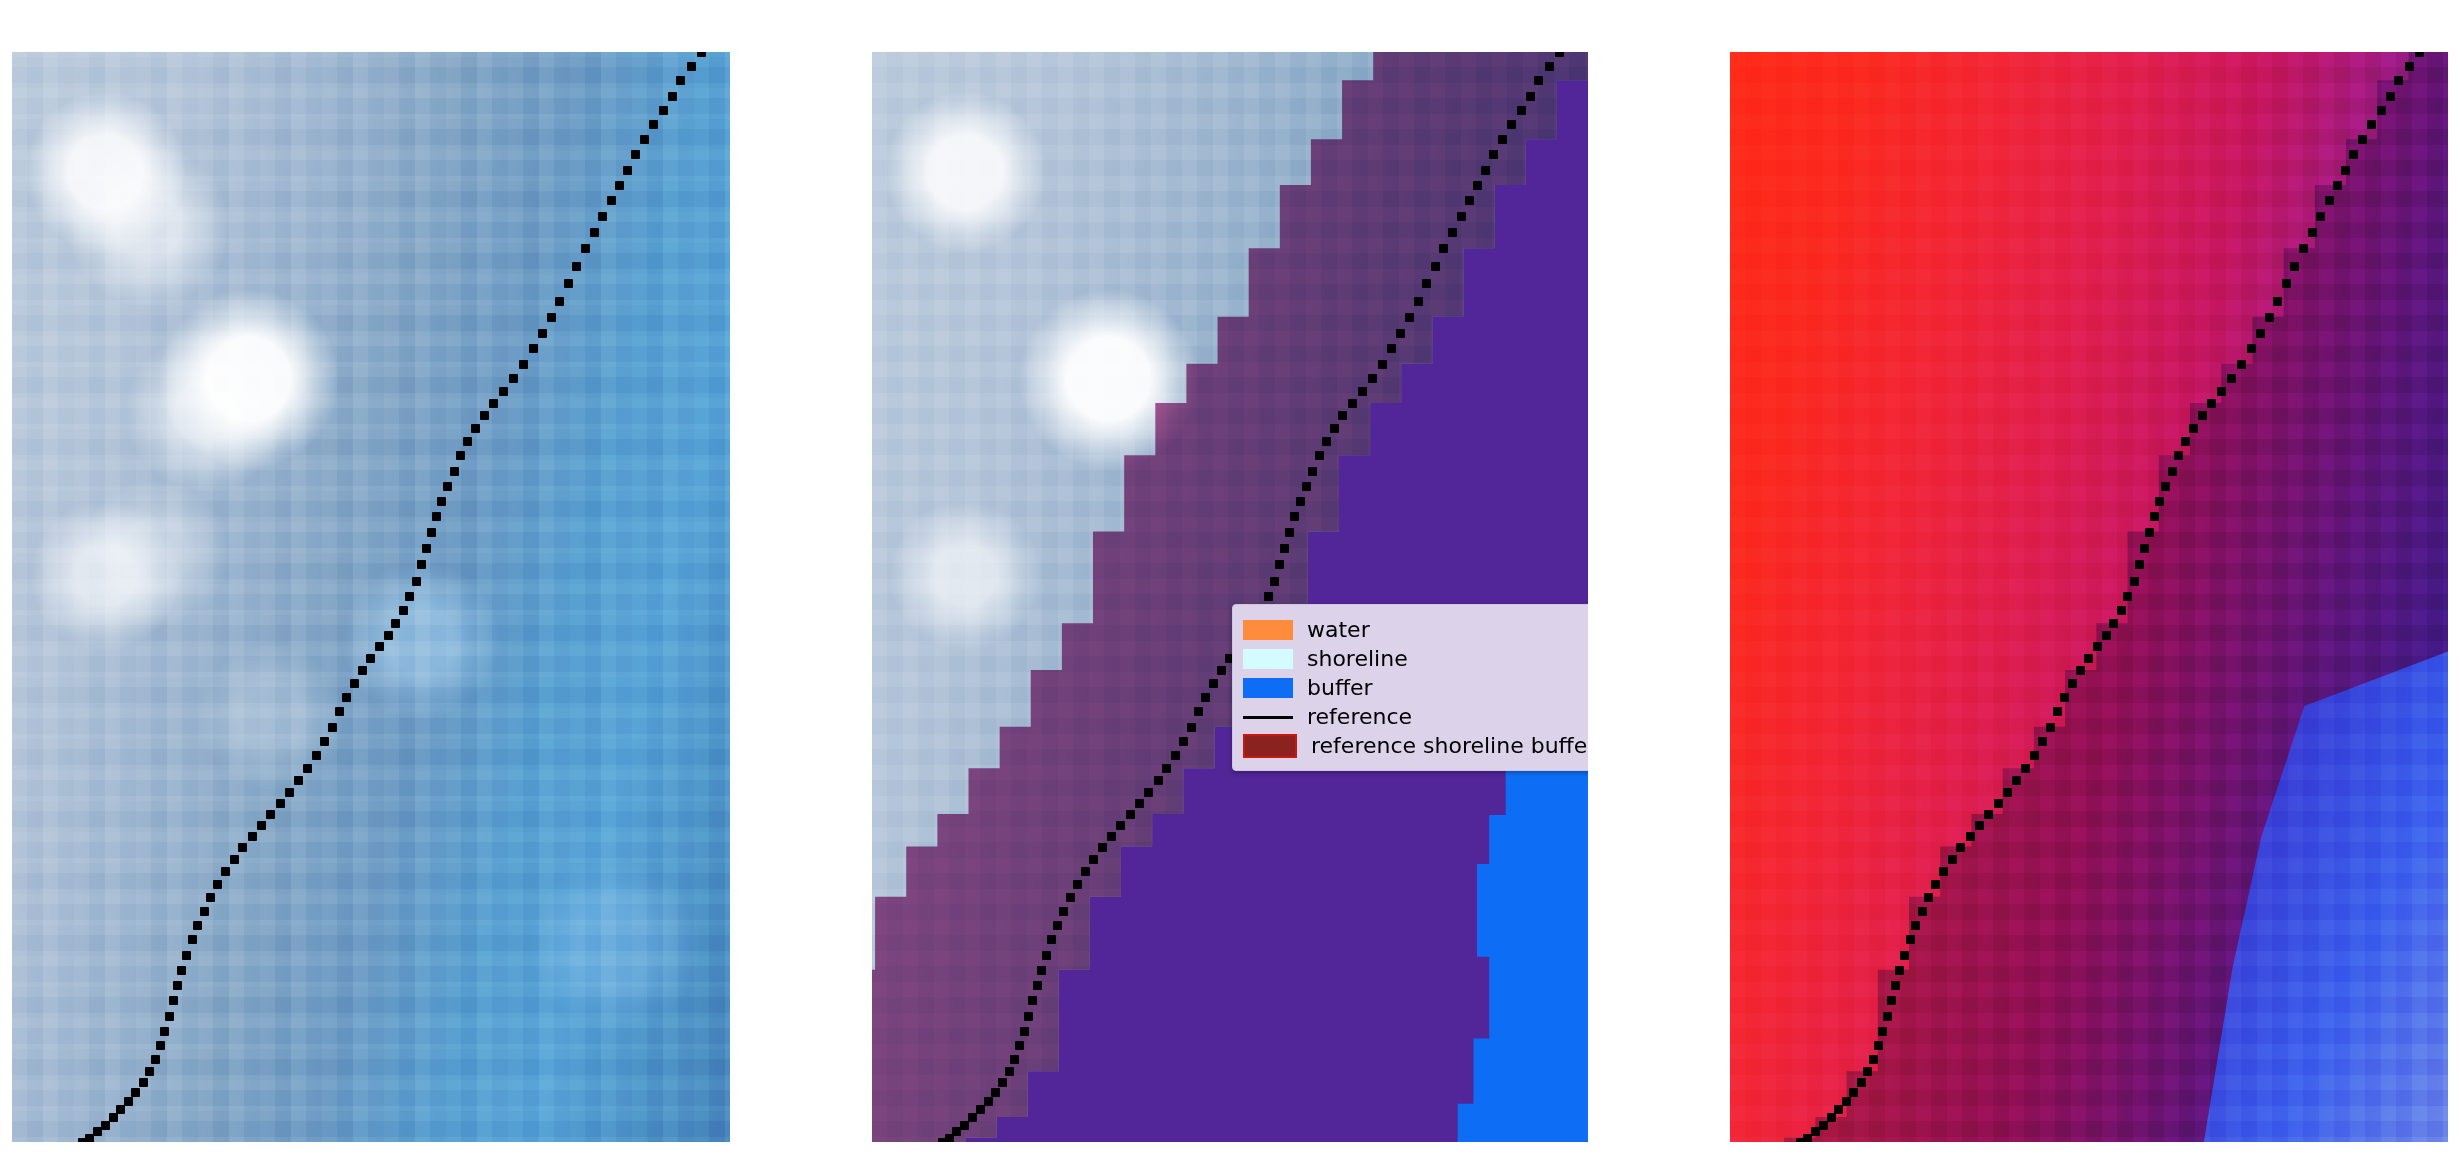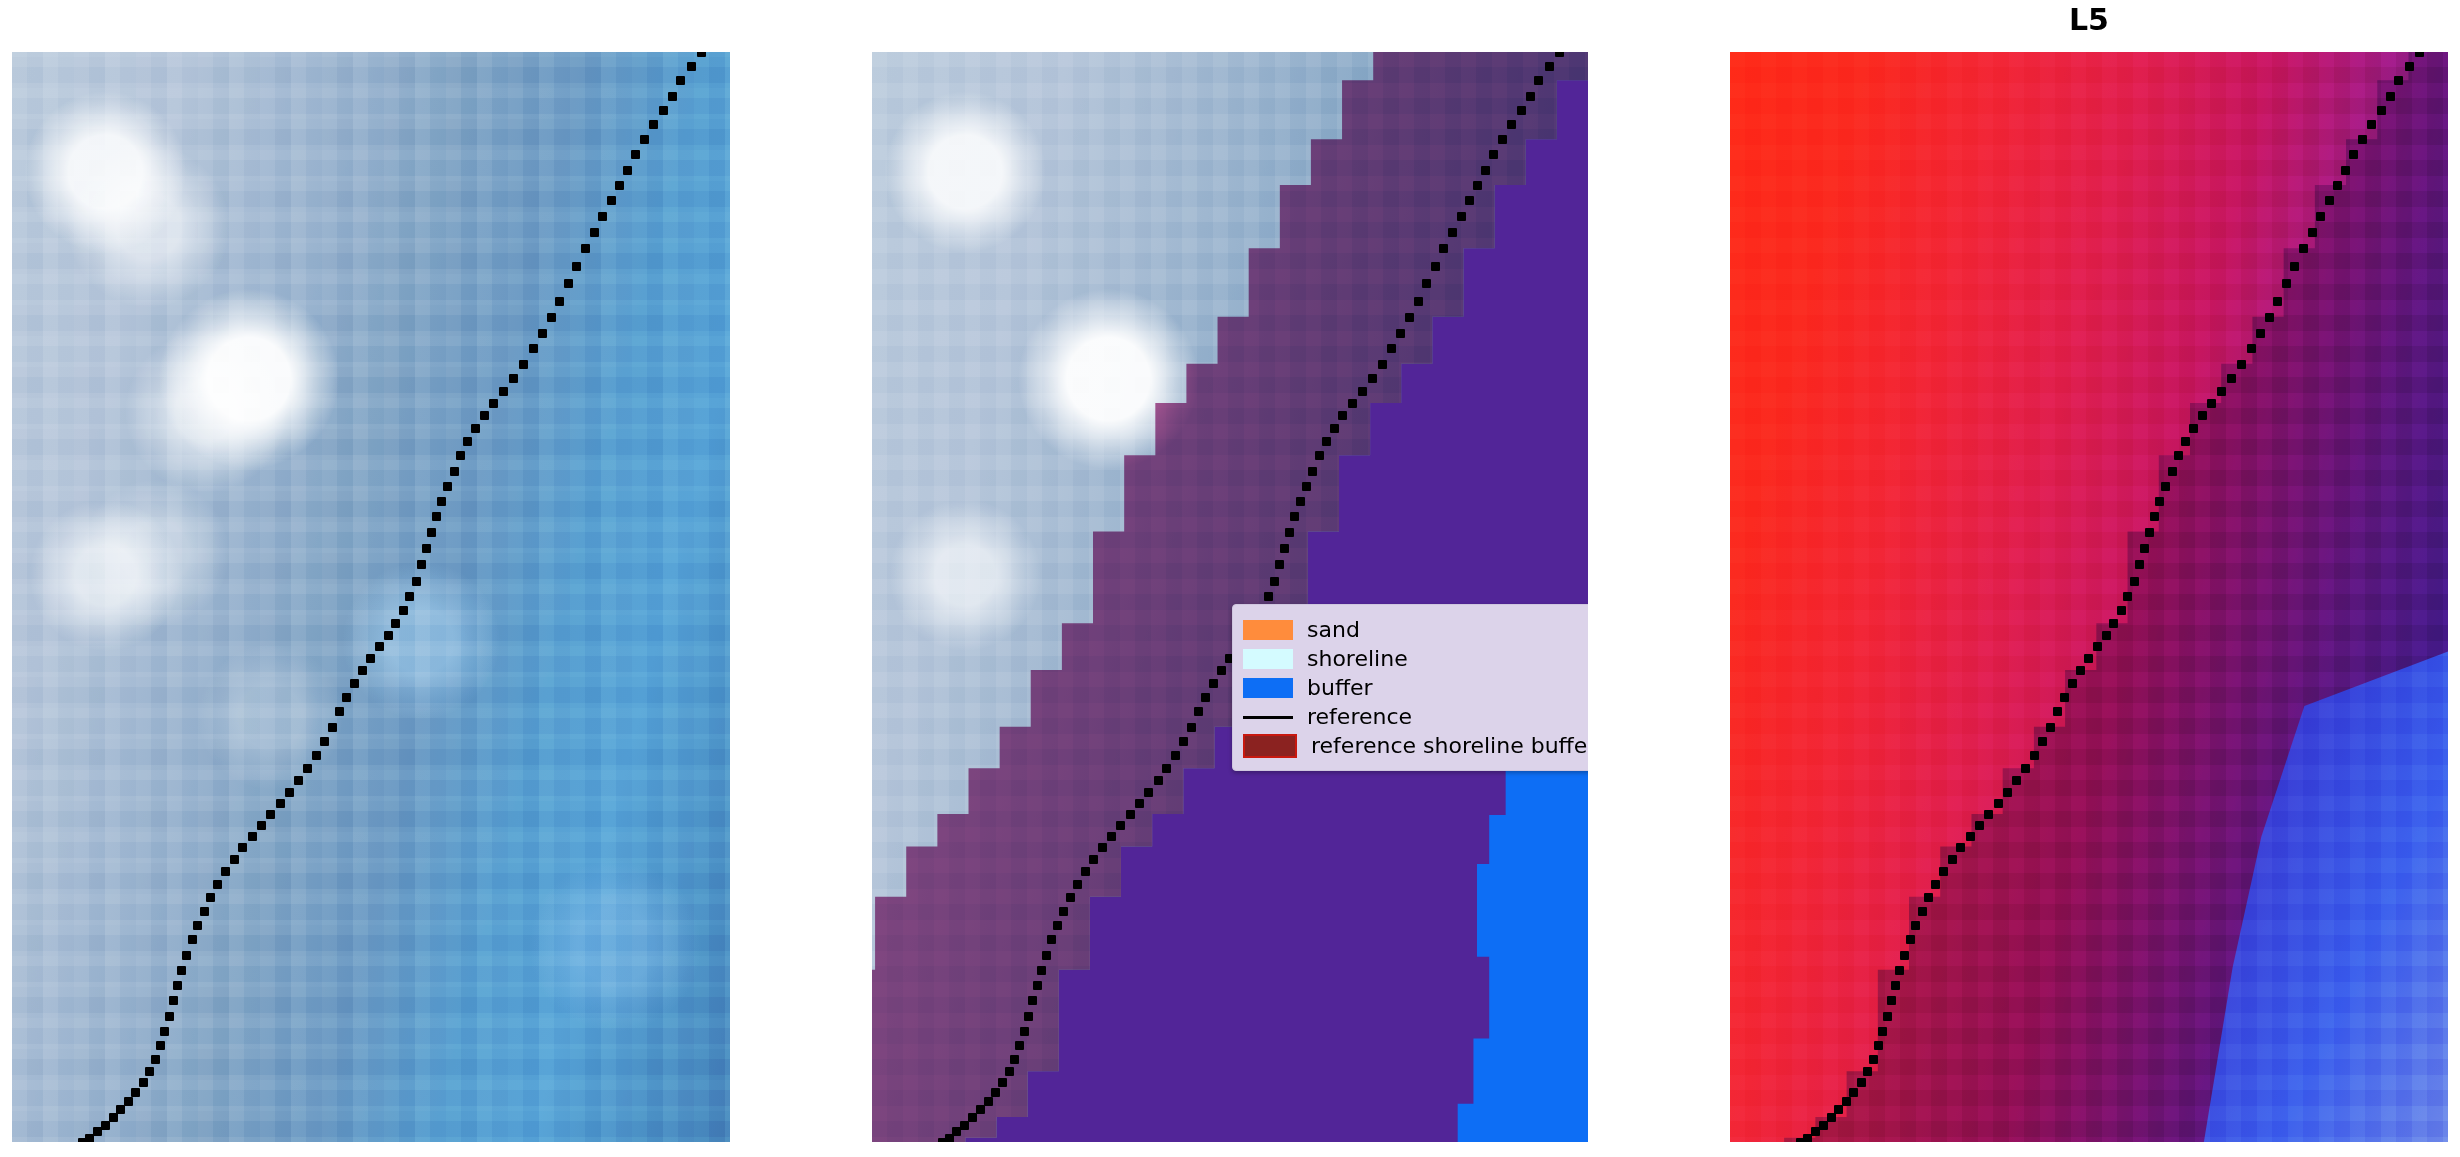--- a/index.html
+++ b/index.html
@@ -274,42 +274,41 @@
           <span class="dot" style="left: 88.364px; top: 1068.56px;"></span>
           <span class="dot" style="left: 80.488px; top: 1075.1px;"></span>
           <span class="dot" style="left: 72.612px; top: 1081.64px;"></span>
           <span class="dot" style="left: 66.168px; top: 1086px;"></span>
         </div>
     </div>
 
     <div class="legend" id="legend" style="left: 360px; top: 552px;">
         <div class="legend-row">
           <span class="swatch" style="background: rgb(255, 140, 60);"></span>
-          <span class="legend-label">sand</span>
+          <span class="legend-label">water</span>
         </div>
         <div class="legend-row">
           <span class="swatch" style="background: rgb(212, 251, 255);"></span>
           <span class="legend-label">shoreline</span>
         </div>
         <div class="legend-row">
           <span class="swatch" style="background: rgb(13, 110, 245);"></span>
           <span class="legend-label">buffer</span>
         </div>
         <div class="legend-row">
           <span class="sw-line"></span>
           <span class="legend-label">reference</span>
         </div>
         <div class="legend-row">
           <span class="swatch" style="background: rgb(139, 34, 32); border: 2px solid rgb(200, 24, 16);"></span>
           <span class="legend-label">reference shoreline buffer</span>
         </div>
       </div>
   </div>
 
-  <div class="panel-title" id="title3">L5</div>
 
   <div class="panel" id="panel3">
     <div class="imgwrap">
       <div class="layer l5-base"></div>
       <div class="layer" id="l5shade">
           <div class="layer" style="background: rgba(20, 0, 60, 0.3); clip-path: polygon(100% 0%, 94.5% 0%, 94.5% 2.6%, 90.15% 2.6%, 90.15% 8%, 85.8% 8%, 85.8% 12.2%, 81.46% 12.2%, 81.46% 18%, 77.11% 18%, 77.11% 24.3%, 72.76% 24.3%, 72.76% 28.6%, 68.41% 28.6%, 68.41% 32.2%, 64.07% 32.2%, 64.07% 37%, 59.72% 37%, 59.72% 44%, 55.37% 44%, 55.37% 52.4%, 51.02% 52.4%, 51.02% 56.7%, 46.67% 56.7%, 46.67% 61.9%, 42.33% 61.9%, 42.33% 65.7%, 37.98% 65.7%, 37.98% 69.9%, 33.63% 69.9%, 33.63% 72.9%, 29.28% 72.9%, 29.28% 77.5%, 24.93% 77.5%, 24.93% 84.2%, 20.59% 84.2%, 20.59% 93.5%, 16.24% 93.5%, 16.24% 97.7%, 11.89% 97.7%, 11.89% 99.6%, 7.54% 99.6%, 7.54% 100%, 100% 100%);"></div>
           <div class="layer" style="background: linear-gradient(115deg, rgba(30, 40, 250, 0) 0%, rgba(30, 60, 250, 0) 46%, rgba(35, 70, 255, 0.65) 68%, rgba(60, 110, 255, 0.85) 86%, rgba(120, 160, 255, 0.8) 100%); clip-path: polygon(100% 55%, 80% 60%, 74% 72%, 70% 84%, 66% 100%, 100% 100%);"></div>
         </div>
       <div class="layer l5-mosaic"></div>
       <div class="layer shoreline-layer" id="sl3">

